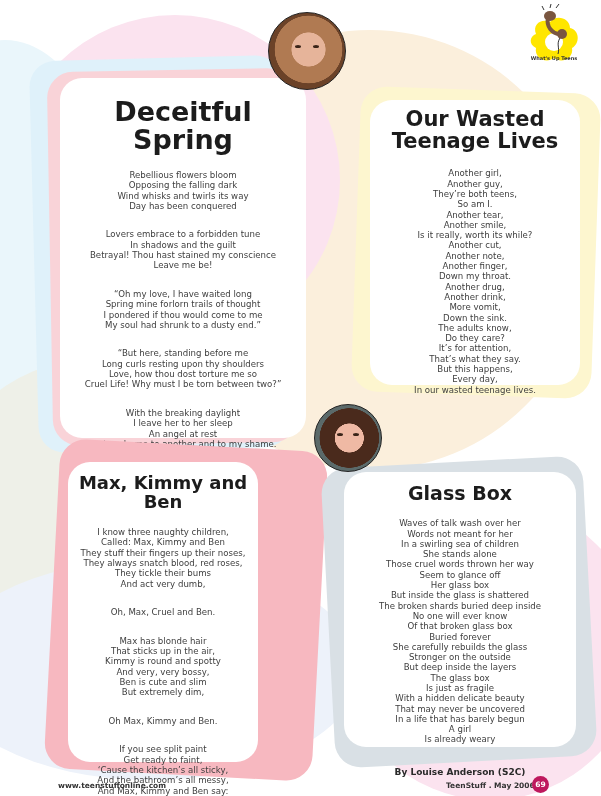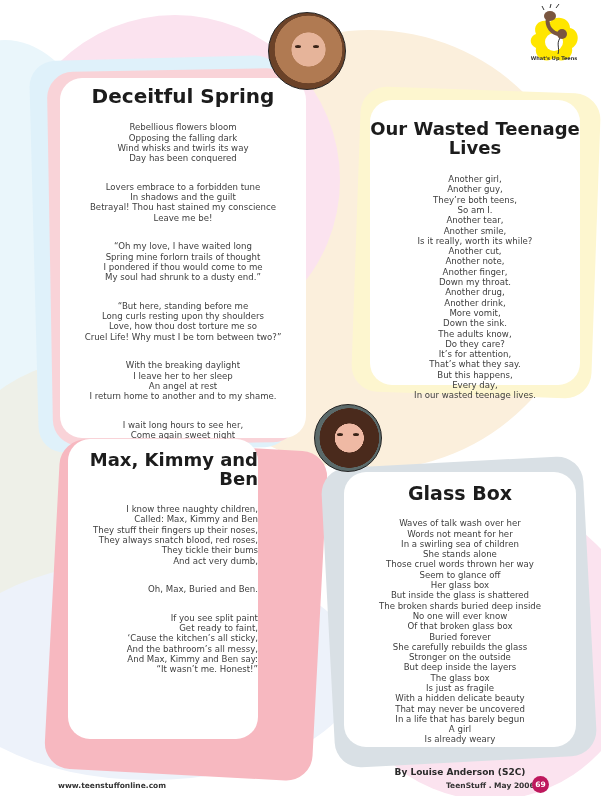--- a/index.html
+++ b/index.html
@@ -16,30 +16,30 @@
   .card { position: absolute; background: #ffffff; border-radius: 22px; text-align: center; }
   .title { font-family: "DejaVu Sans", sans-serif; font-weight: bold; color: #1c1c1c; margin: 0; line-height: 1.05; }
   .poem { font-size: 8.6px; line-height: 10.3px; margin: 0; white-space: pre-line; color: #3e3e3e; }
   .stanza { margin: 0 0 8px 0; white-space: pre-line; }
   .byline { font-size: 9px; font-weight: bold; color: #2a2a2a; margin-top: 4px; }
 
   
   .f1-blue { left: 34px; top: 58px; width: 252px; height: 392px; background: #dff1fa; transform: rotate(-1.5deg); }
   .f1-pink { left: 50px; top: 70px; width: 246px; height: 374px; background: #f9d3d8; transform: rotate(-1deg); }
   .c1 { left: 60px; top: 78px; width: 246px; height: 360px; }
-  .c1 .title { font-size: 20px; margin-top: 8px; margin-bottom: 5px; }
+  .c1 .title { font-size: 27px; margin-top: 20px; margin-bottom: 5px; }
 
   
   .f2-yellow { left: 356px; top: 90px; width: 240px; height: 305px; background: #fdf6cf; transform: rotate(2deg); }
   .c2 { left: 370px; top: 100px; width: 210px; height: 285px; }
-  .c2 .title { font-size: 18px; margin-top: 20px; margin-bottom: 6px; }
+  .c2 .title { font-size: 21px; margin-top: 8px; margin-bottom: 6px; }
 
   
   .f3-pink { left: 52px; top: 445px; width: 268px; height: 330px; background: #f7b8c0; transform: rotate(3deg); }
-  .c3 { left: 68px; top: 439px; width: 190px; height: 300px; text-align: right; }
+  .c3 { left: 68px; top: 462px; width: 190px; height: 300px; }
   .c3 .title { font-size: 18px; margin-top: 12px; margin-bottom: 5px; }
 
   
   .f4-grey { left: 328px; top: 462px; width: 262px; height: 300px; background: #d9e0e5; transform: rotate(-3deg); }
   .c4 { left: 344px; top: 472px; width: 232px; height: 275px; }
   .c4 .title { font-size: 19px; margin-top: 12px; margin-bottom: 4px; }
 
   .photo { position: absolute; border-radius: 50%; border: 1.5px solid #222; overflow: hidden; }
   .photo-1 { left: 268px; top: 12px; width: 76px; height: 76px; background: radial-gradient(circle at 52% 48%, #e6b49a 0 30%, #b07a52 31% 60%, #6b4228 61% 100%); }
   .photo-2 { left: 314px; top: 404px; width: 66px; height: 66px; background: radial-gradient(circle at 52% 50%, #efb9a4 0 30%, #4a2a1c 31% 62%, #5b6a6a 63% 100%); }
@@ -125,21 +125,28 @@
 <div class="frame f3-pink"></div>
 <div class="card c3">
   <h2 class="title">Max, Kimmy and Ben</h2>
   <div class="poem">
     <p class="stanza">I know three naughty children,
 Called: Max, Kimmy and Ben
 They stuff their fingers up their noses,
 They always snatch blood, red roses,
 They tickle their bums
 And act very dumb,</p>
-    <p class="stanza">Oh, Max, Buried and Ben.</p>
+    <p class="stanza">Oh, Max, Cruel and Ben.</p>
+    <p class="stanza">Max has blonde hair
+That sticks up in the air,
+Kimmy is round and spotty
+And very, very bossy,
+Ben is cute and slim
+But extremely dim,</p>
+    <p class="stanza">Oh Max, Kimmy and Ben.</p>
     <p class="stanza">If you see split paint
 Get ready to faint,
 ‘Cause the kitchen’s all sticky,
 And the bathroom’s all messy,
 And Max, Kimmy and Ben say:
 “It wasn’t me. Honest!”</p>
   </div>
 
 </div>
 

